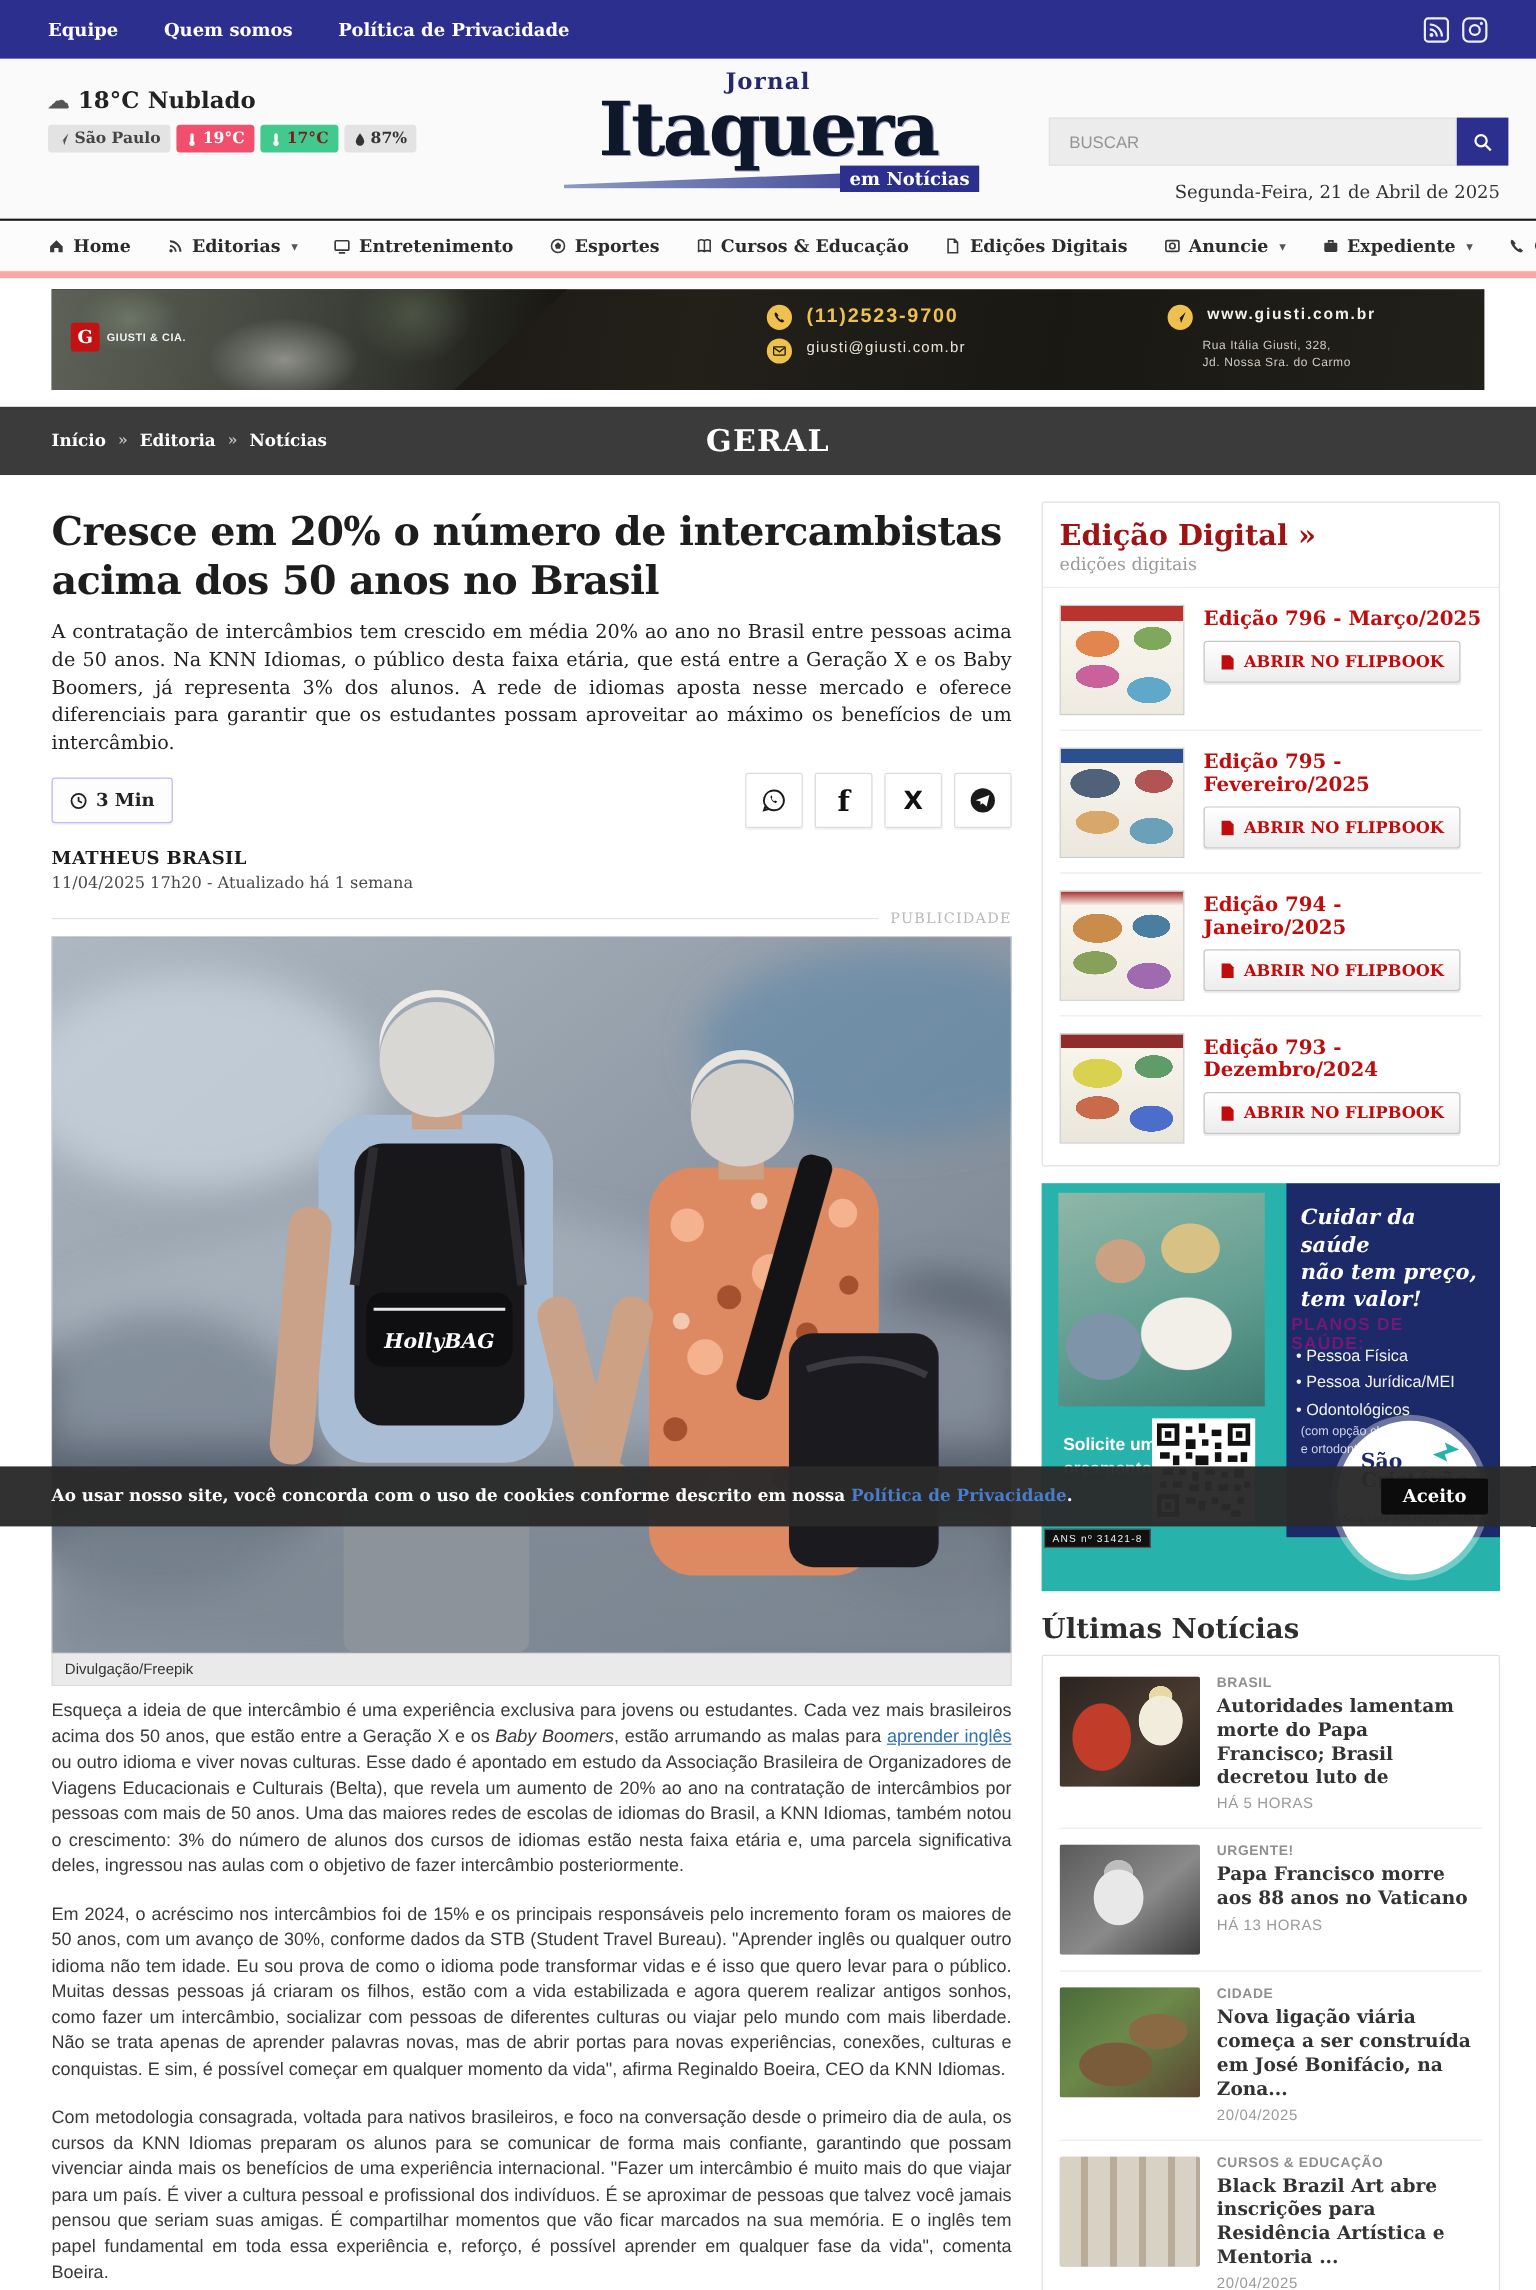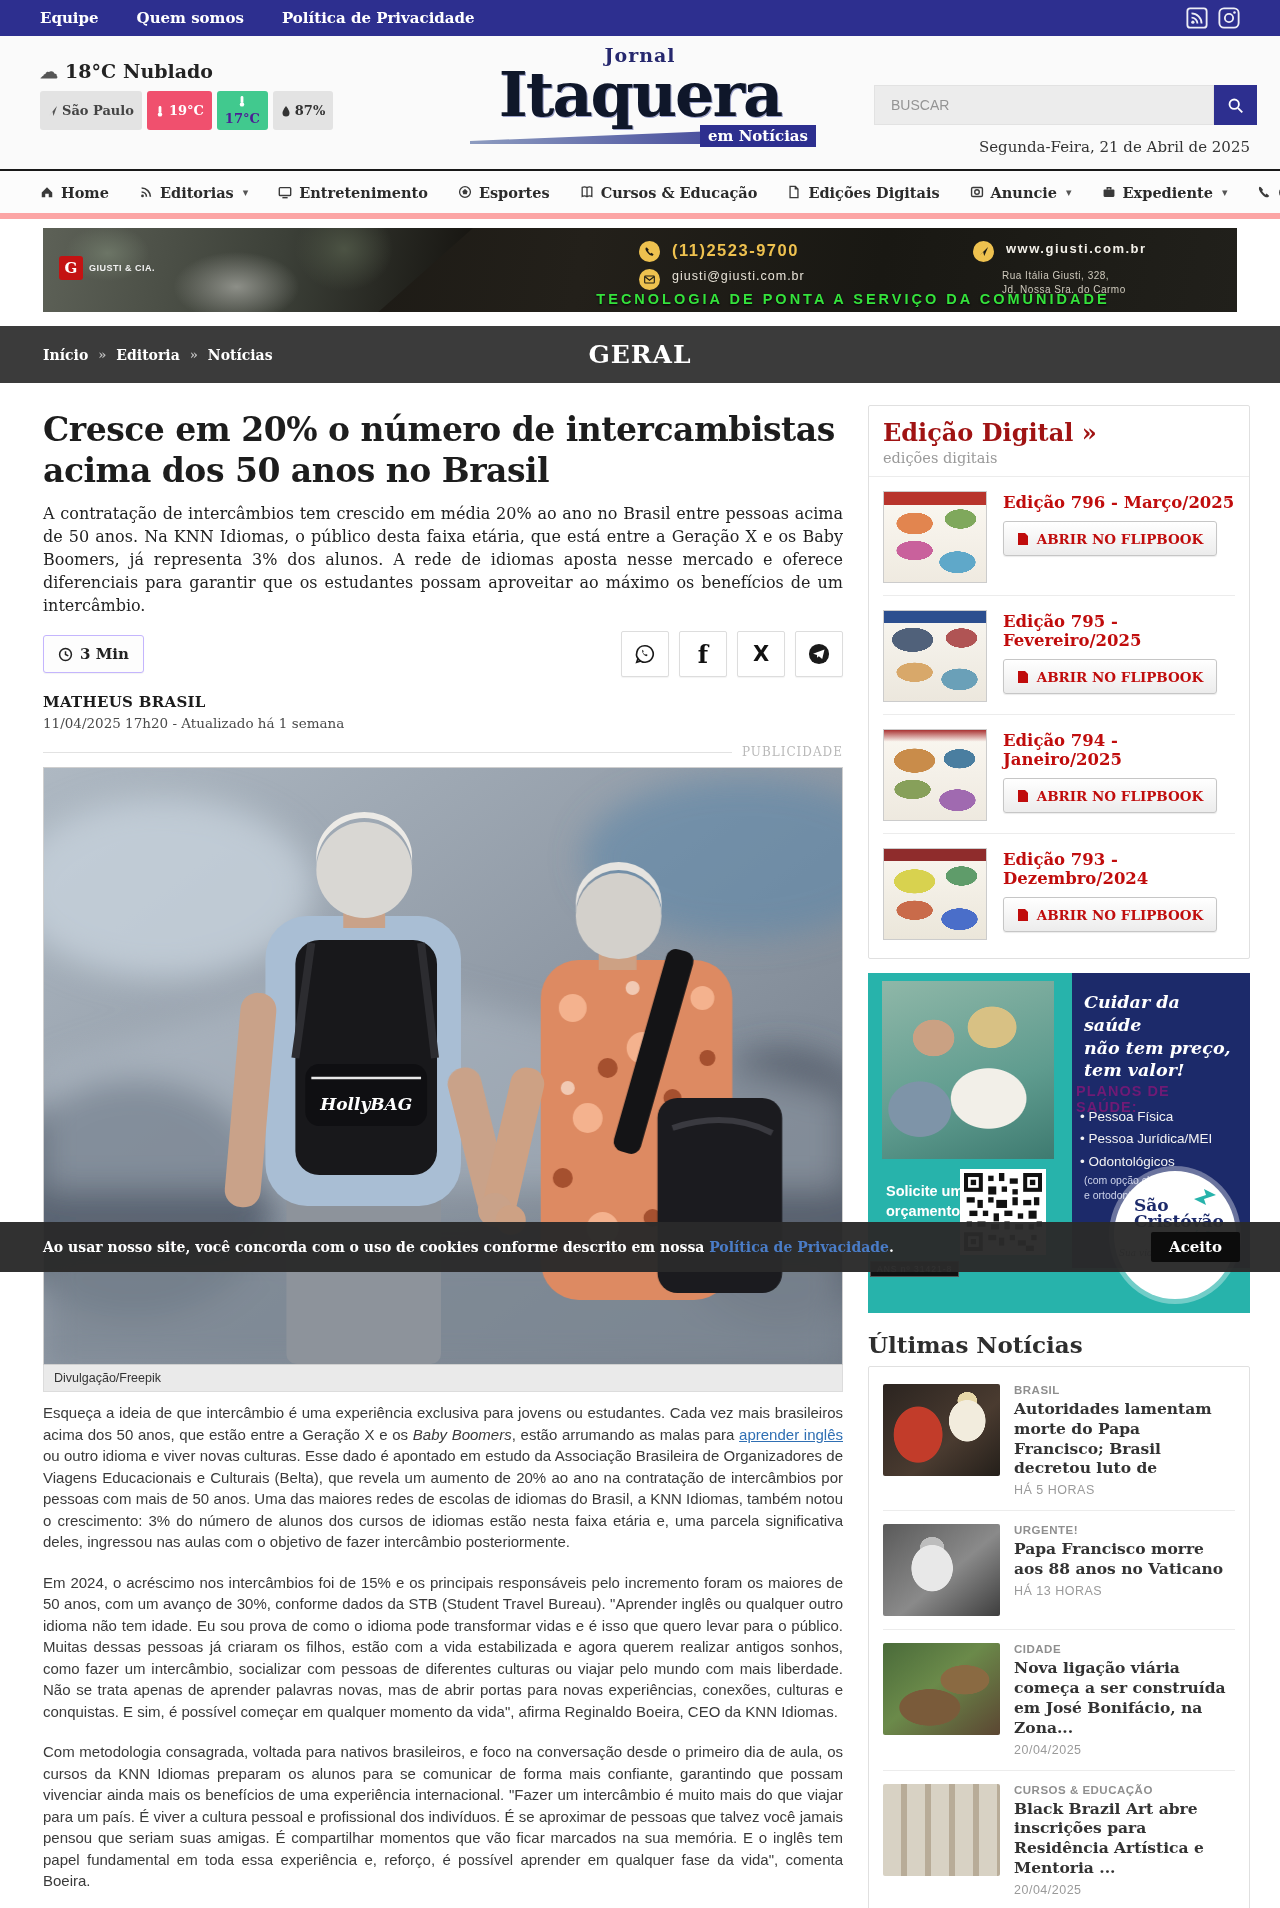--- a/index.html
+++ b/index.html
@@ -1,38 +1,38 @@
 <!DOCTYPE html>
 <html><head>
 <meta charset="utf-8">
 <style>
   html,body{margin:0;padding:0;}
   body{width:1280px;height:1908px;overflow:hidden;position:relative;background:#fff;
        font-family:"Liberation Sans",sans-serif;color:#333;}
   a{text-decoration:none;}
 
   
-  .topbar{height:36px;background:#2d2f8f;display:flex;align-items:center;padding:0 40px;}
+  .topbar{height:49px;background:#2d2f8f;display:flex;align-items:center;padding:0 40px;}
   .topbar .links{display:flex;gap:38px;}
   .topbar .links span{color:#fff;font-family:"DejaVu Serif",serif;font-weight:bold;font-size:15px;cursor:pointer;}
   .topbar .social{margin-left:auto;display:flex;gap:10px;}
   .topbar .social .sicon{width:22px;height:22px;color:#fff;opacity:.92;}
   .topbar .social svg{width:100%;height:100%;}
 
   
   .header{height:133px;background:#fafafa;position:relative;}
   .weather{position:absolute;left:40px;top:24px;}
   .weather .line1{font-family:"DejaVu Serif",serif;font-weight:bold;font-size:19px;color:#222;display:flex;align-items:center;gap:7px;}
   .weather .cloud{font-size:18px;color:#555;}
   .weather .line2{margin-top:9px;display:flex;gap:5px;}
   .wbadge{font-size:13px;font-weight:bold;padding:4px 8px;border-radius:3px;display:flex;align-items:center;gap:4px;
           font-family:"DejaVu Serif",serif;}
   .wb-city{background:#e3e3e3;color:#444;}
   .wb-max{background:#f0506e;color:#fff;}
-  .wb-min{background:#41c98e;color:#4c1d95;flex-direction:column;}
+  .wb-min{background:#41c98e;color:#7f1d1d;}
   .wb-hum{background:#e3e3e3;color:#333;}
   .wbadge svg{width:10px;height:12px;}
 
   .logo{position:absolute;left:50%;top:8px;transform:translateX(-50%);width:340px;text-align:center;}
   .logo .jornal{font-family:"DejaVu Serif",serif;font-weight:bold;font-size:19px;color:#26286e;letter-spacing:1px;}
   .logo .itaquera{font-family:"DejaVu Serif",serif;font-weight:bold;font-size:62px;line-height:.92;color:#0f172a;
                   letter-spacing:-2px;text-shadow:1px 1px 0 #9aa0c8;}
   .logo .swoosh{position:relative;height:22px;margin-top:2px;}
   .logo .swoosh .tri{position:absolute;left:0;right:0;bottom:3px;height:17px;
      background:linear-gradient(90deg,#8d9cc0,#2d2f8f);clip-path:polygon(0 82%,100% 0,100% 100%,0 100%);}
@@ -410,21 +410,20 @@
               <path d="M1 11 L11 1 L6.8 11 L5.6 6.4 Z"></path>
             </svg>
         </span>
         <span class="bwww">www.giusti.com.br</span>
       </div>
       <div class="baddr" style="padding-left:29px;">
         <div>Rua Itália Giusti, 328,</div>
         <div>Jd. Nossa Sra. do Carmo</div>
       </div>
     </div>
-    <div class="btagline">TECNOLOGIA DE PONTA A SERVIÇO DA COMUNIDADE</div>
   </div>
 </div>
 
 <div class="crumbbar">
   <div class="crumb">
     <span>Início</span>
     <span class="sep">»</span>
     <span>Editoria</span>
     <span class="sep">»</span>
     <span>Notícias</span>

